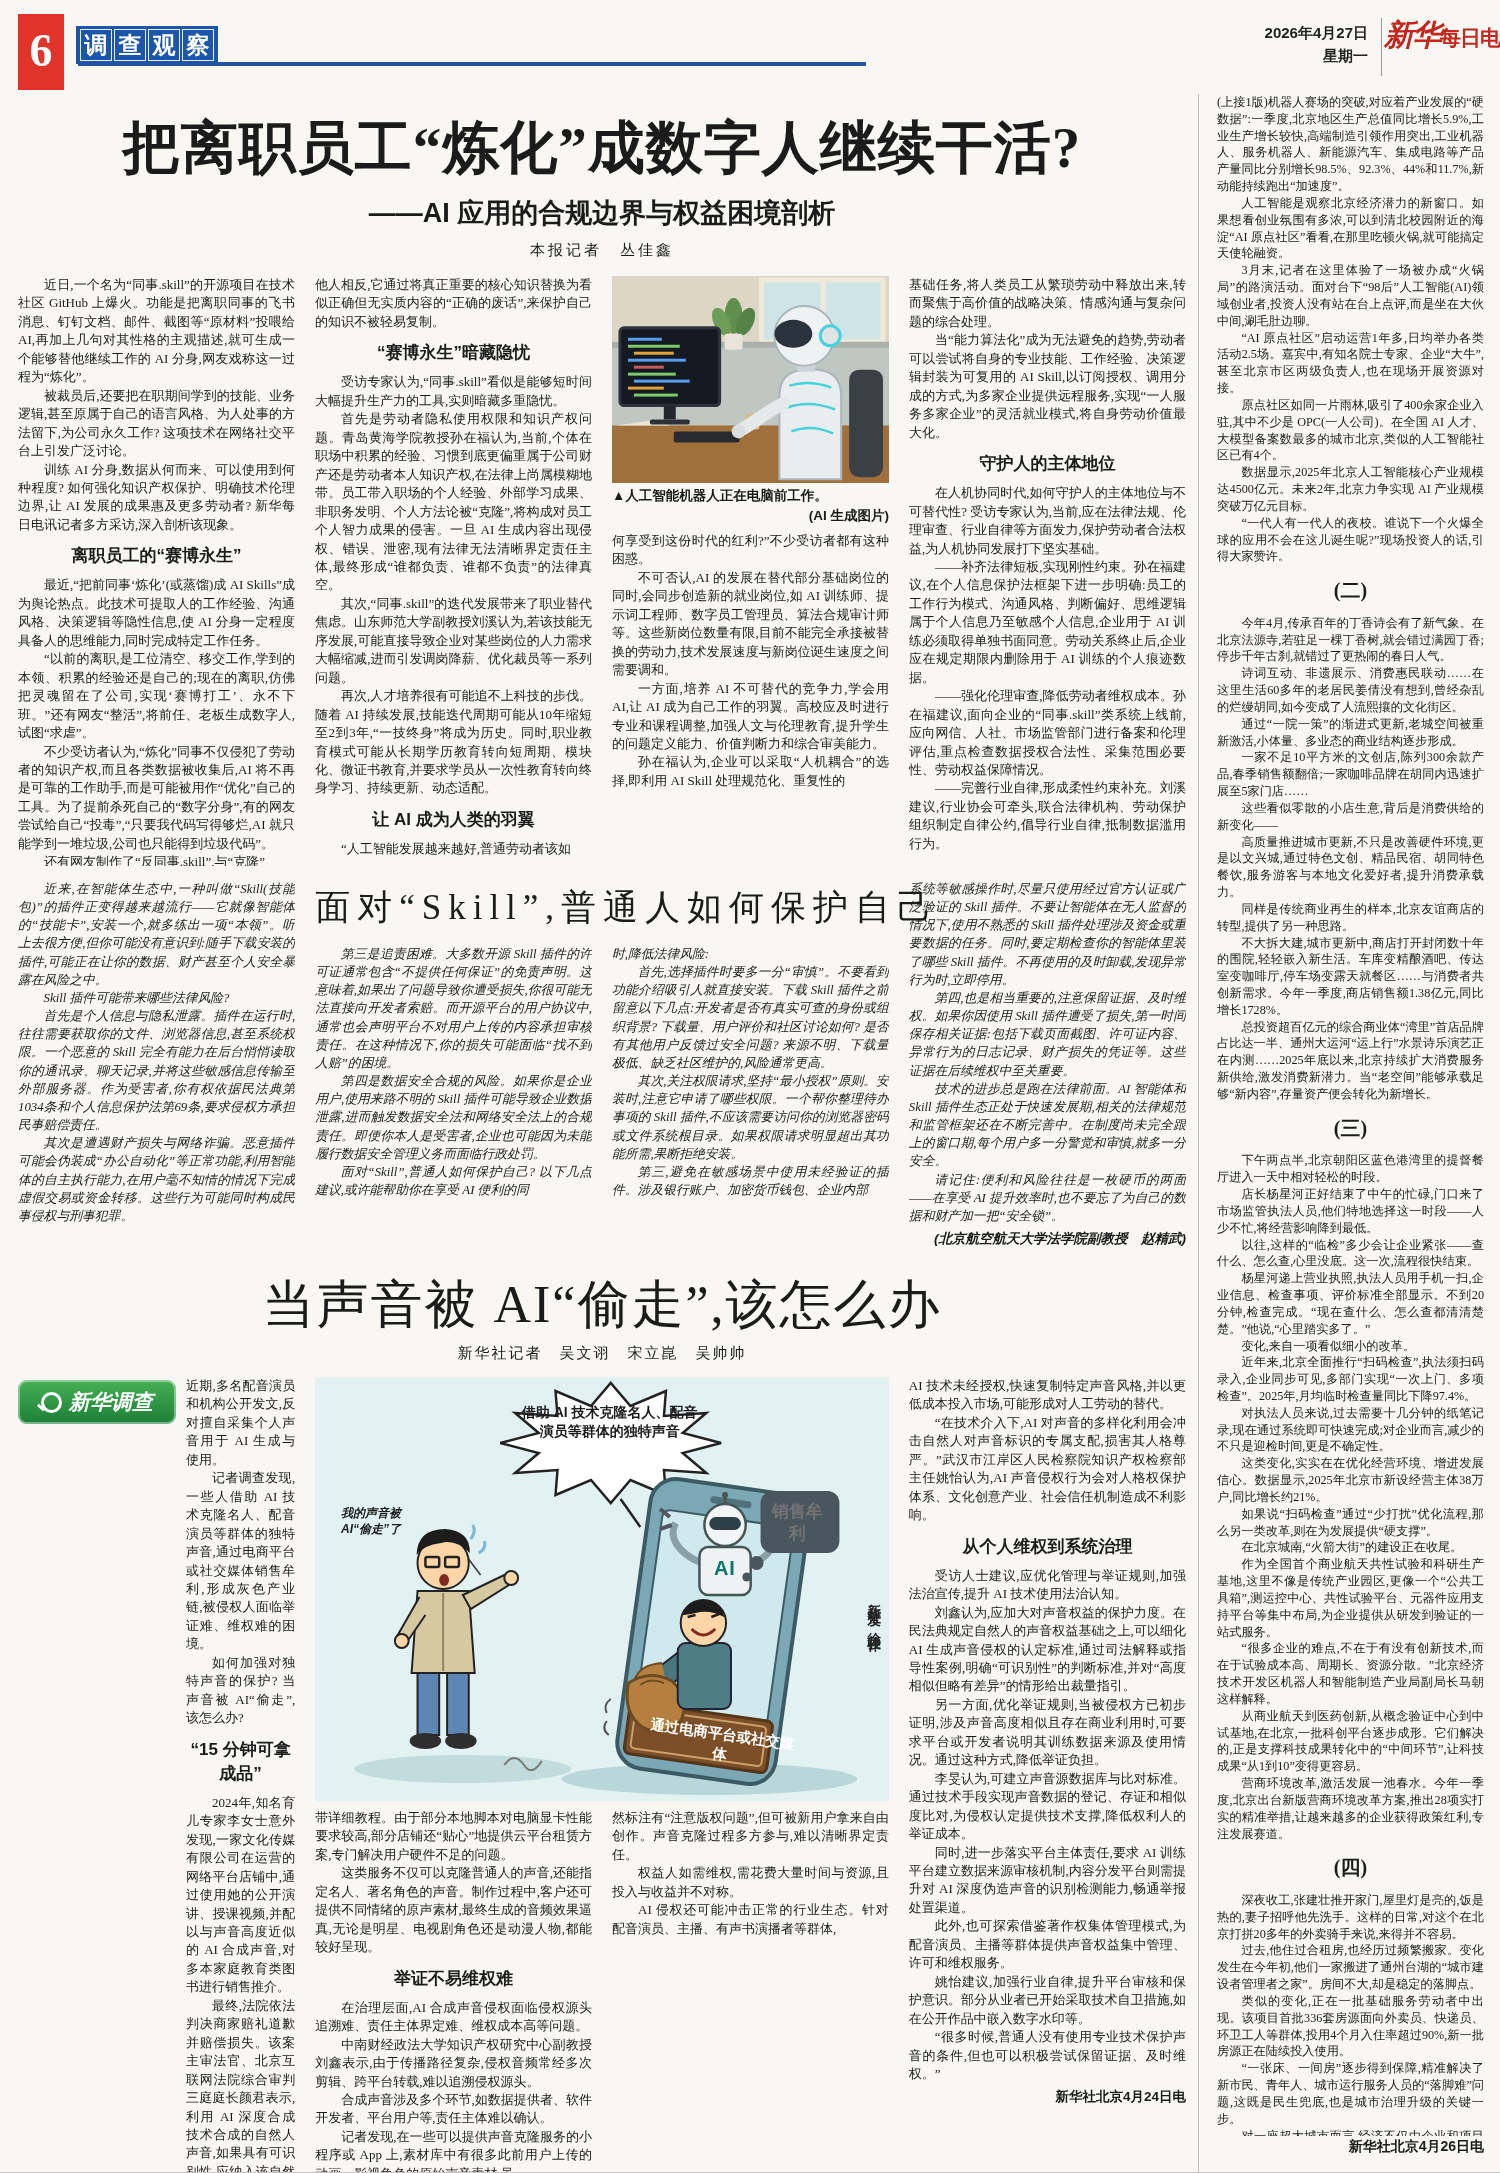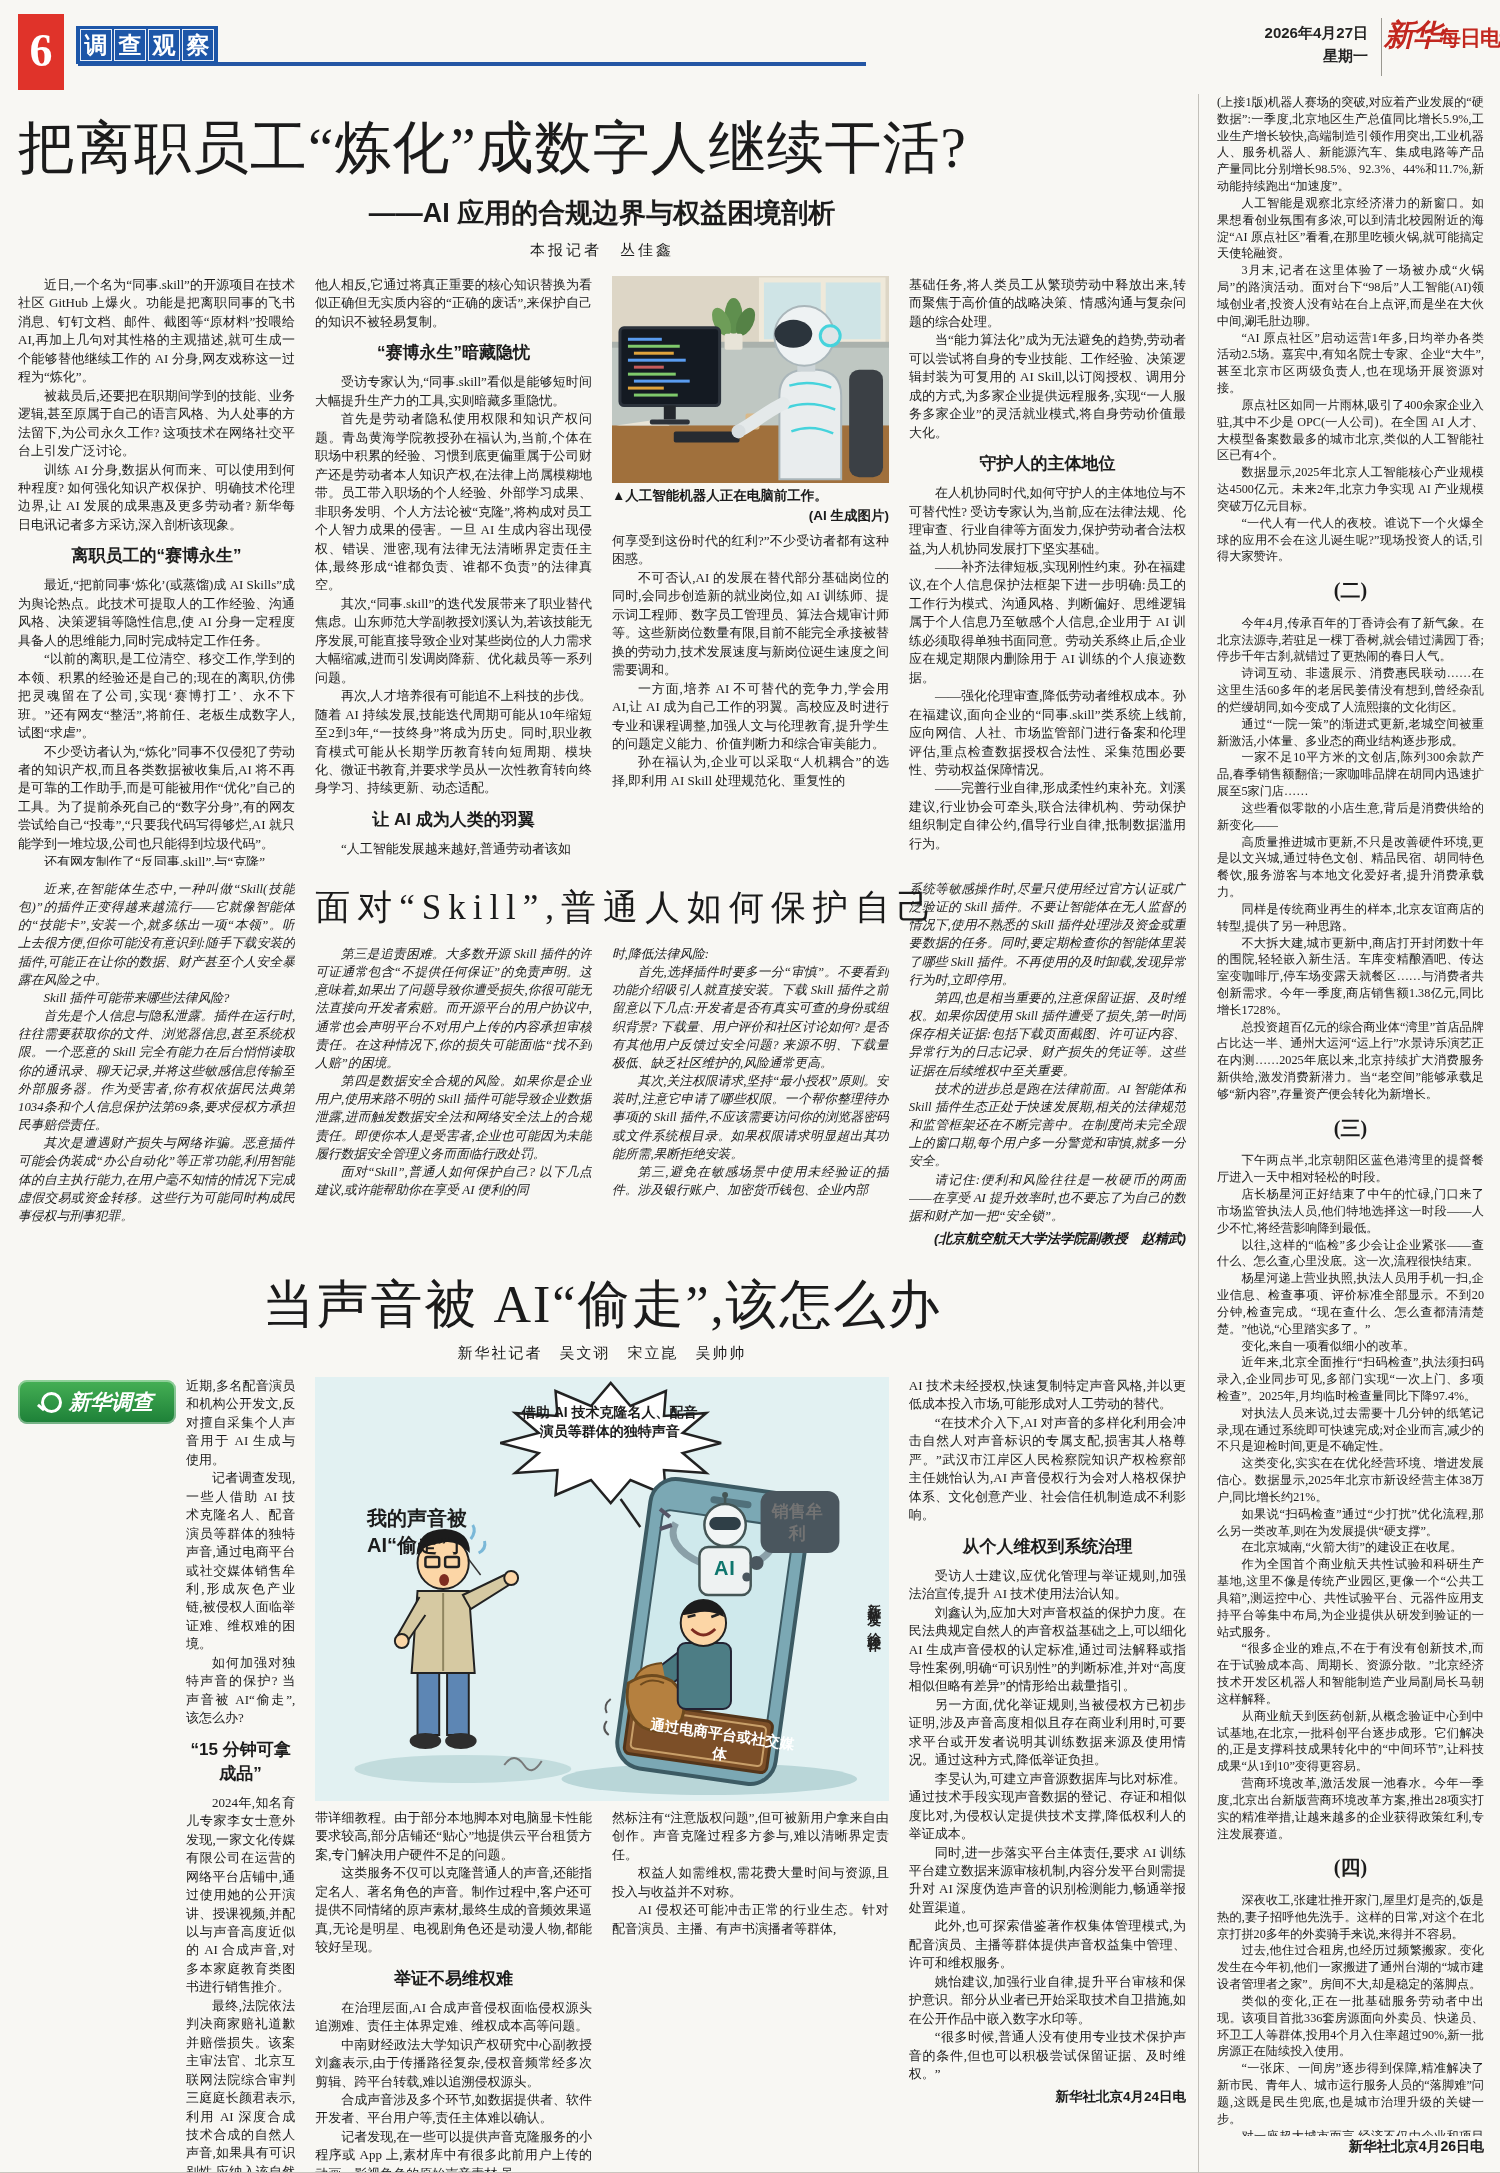--- a/index.html
+++ b/index.html
@@ -30,21 +30,21 @@
   .para{margin:0;text-indent:2em;}
   .para.cont{text-indent:0;}
   .subhead{font-family:"Liberation Sans","DejaVu Sans",sans-serif;font-weight:700;font-size:17px;
            text-align:center;margin:10px 0 8px;text-indent:0;}
   .secmark{font-weight:700;font-size:20px;text-align:center;margin:12px 0 10px;text-indent:0;}
   .dateline{text-align:right;font-weight:700;margin:4px 0 0;text-indent:0;
             font-family:"Liberation Sans","DejaVu Sans",sans-serif;font-size:13.5px;}
   .cols{display:flex;gap:20px;}
   .col{flex:1;min-width:0;overflow:hidden;}
   
-  .a1 h1{font-size:57px;font-weight:400;text-align:left;letter-spacing:1px;margin:16px 0 4px;}
+  .a1 h1{font-size:57px;font-weight:700;text-align:center;letter-spacing:1px;margin:16px 0 4px;}
   .a1-sub{text-align:center;font-size:27px;font-weight:700;margin:8px 0 10px;
           font-family:"Liberation Sans","DejaVu Sans",sans-serif;}
   .a1-byline{text-align:center;font-size:15px;letter-spacing:3px;margin:2px 0 16px;}
   .a1 .col{height:590px;}
   figure{margin:0 0 6px;}
   figure svg{display:block;width:100%;height:auto;}
   figcaption{font-size:13.5px;line-height:1.4;margin-top:4px;}
   figcaption .cap{display:block;font-weight:700;}
   figcaption .credit{display:block;text-align:right;font-weight:700;
                      font-family:"Liberation Sans","DejaVu Sans",sans-serif;margin-top:1px;}
@@ -68,21 +68,21 @@
          background:linear-gradient(180deg,#46b055,#1c7f37);box-shadow:inset 0 0 0 2px rgba(255,255,255,.4);
          display:flex;align-items:center;justify-content:center;gap:7px;color:#fff;
          font-family:"Liberation Sans","DejaVu Sans",sans-serif;font-weight:800;font-style:italic;font-size:21px;}
   .mag{width:15px;height:15px;border:3px solid #fff;border-radius:50%;position:relative;flex:none;}
   .mag::after{content:"";position:absolute;left:-7px;top:11px;width:8px;height:3px;background:#fff;transform:rotate(40deg);}
   
   .cartoon{position:relative;height:424px;background:#e2f1f2;overflow:hidden;margin-bottom:8px;}
   .cartoon svg{position:absolute;inset:0;width:100%;height:100%;}
   .covl{position:absolute;font-family:"Liberation Sans","DejaVu Sans",sans-serif;font-weight:700;color:#1c1c1c;}
   .c-bubble{left:36%;top:26px;width:176px;text-align:center;font-size:14px;line-height:1.35;}
-  .c-left{left:4.5%;top:128px;width:152px;text-align:center;font-size:20px;line-height:1.35;white-space:pre-line;}
+  .c-left{left:4.5%;top:128px;width:152px;font-size:12px;line-height:1.35;white-space:pre-line;font-style:italic;}
   .c-thought{left:79.5%;top:124px;width:52px;color:#737373;font-size:17px;line-height:1.3;text-align:center;}
   .c-sign{left:58%;top:348px;width:146px;color:#fff;font-size:14.5px;line-height:1.35;text-align:center;transform:rotate(8deg);}
   .c-robot{left:69.5%;top:180px;color:#0f766e;font-size:20px;font-weight:900;letter-spacing:1px;}
   .c-credit{right:6px;top:216px;writing-mode:vertical-rl;font-family:"Liberation Serif",serif;
             font-weight:700;font-size:13.5px;letter-spacing:3px;color:#222;}
   
   .right-col .flow{flex:1 1 auto;font-size:12.2px;line-height:1.38;}
   .right-col .dateline{flex:none;font-size:14px;margin-top:2px;}
 </style>
 </head>

